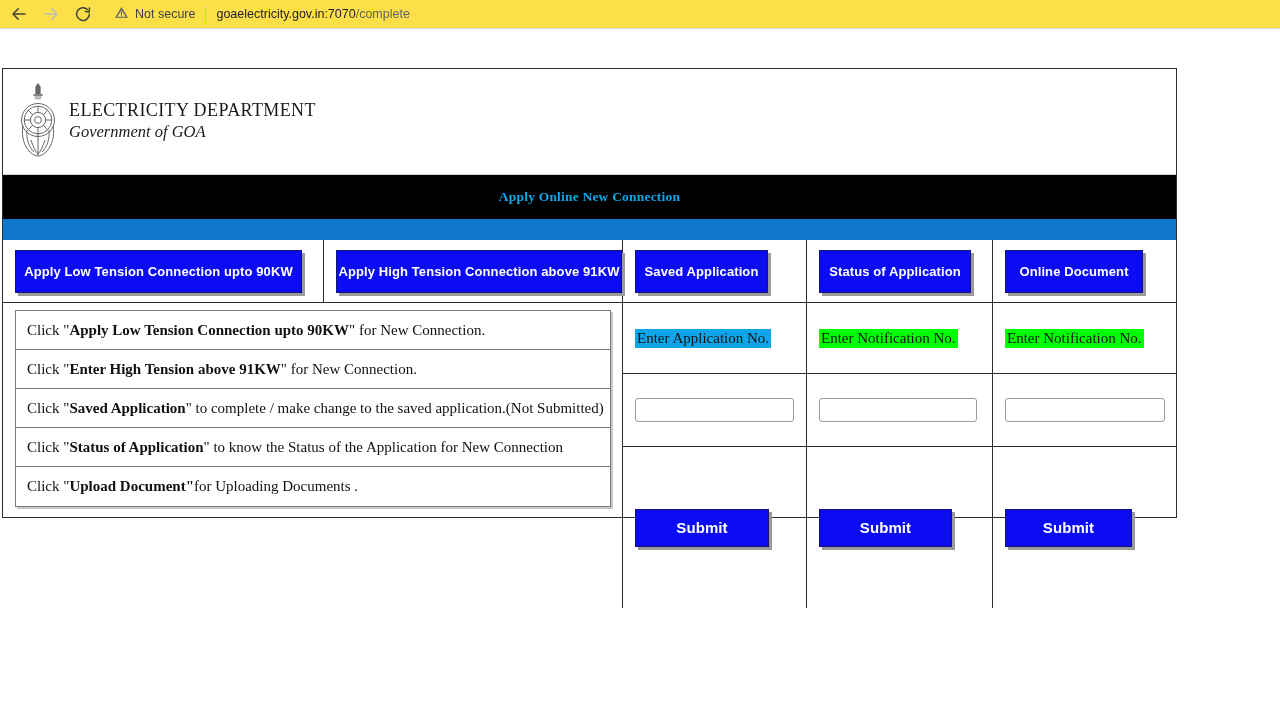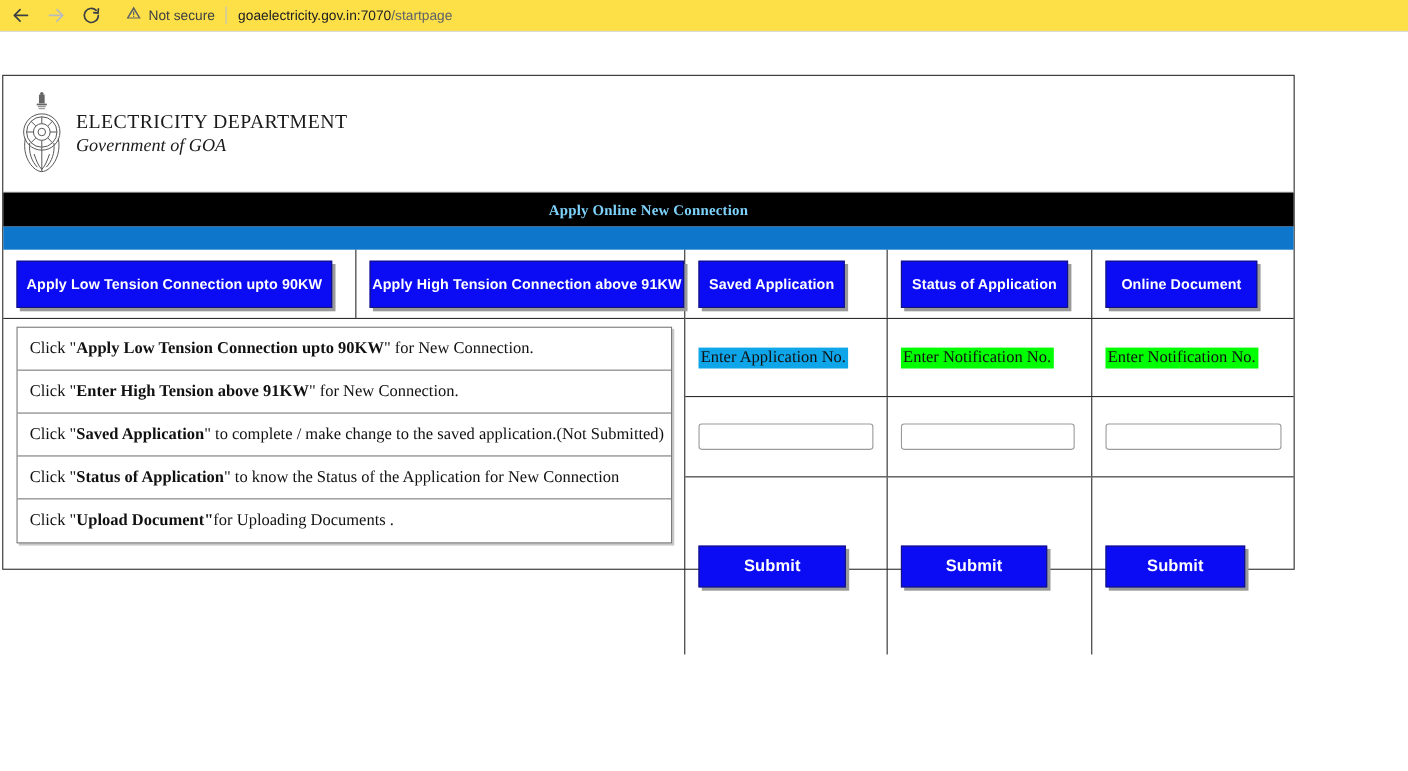--- a/index.html
+++ b/index.html
@@ -105,23 +105,23 @@
     font-family: "Liberation Serif", serif;
     font-style: italic;
     font-size: 16.5px;
     color: #1a1a1a;
     margin-top: 2px;
     white-space: nowrap;
   }
 
   
   #title-bar {
-    height: 31px;
+    height: 44px;
     background: #000000;
-    color: #7dd3fc;
+    color: #0ea5e9;
     display: flex;
     align-items: center;
     justify-content: center;
     font-family: "Liberation Serif", serif;
     font-weight: bold;
     font-size: 13.5px;
     letter-spacing: 0.2px;
   }
   #blue-bar {
     height: 21px;
@@ -300,21 +300,21 @@
       <span>
         <svg width="15" height="15" viewBox="0 0 24 24" fill="#5f6368">
           <path d="M12 3.2 1.6 20.4h20.8L12 3.2zm0 4.6 7 11.1H5l7-11.1z"></path>
           <rect x="11.1" y="10.2" width="1.8" height="5.2"></rect>
           <rect x="11.1" y="16.4" width="1.8" height="1.8"></rect>
         </svg>
       </span>
       <span id="not-secure-label">Not secure</span>
     </div>
     <div id="omnibox-divider"></div>
-    <div id="url-text"><span class="host">goaelectricity.gov.in:7070</span><span>/startpage</span></div>
+    <div id="url-text"><span class="host">goaelectricity.gov.in:7070</span><span>/complete</span></div>
   </div>
 </div>
 
 <div id="page-frame">
 
   <div id="site-header">
     <div id="logo-block">
       <span id="emblem">
         <svg width="46" height="80" viewBox="0 0 46 80">
           <g stroke="#555" fill="none" stroke-width="0.9">

